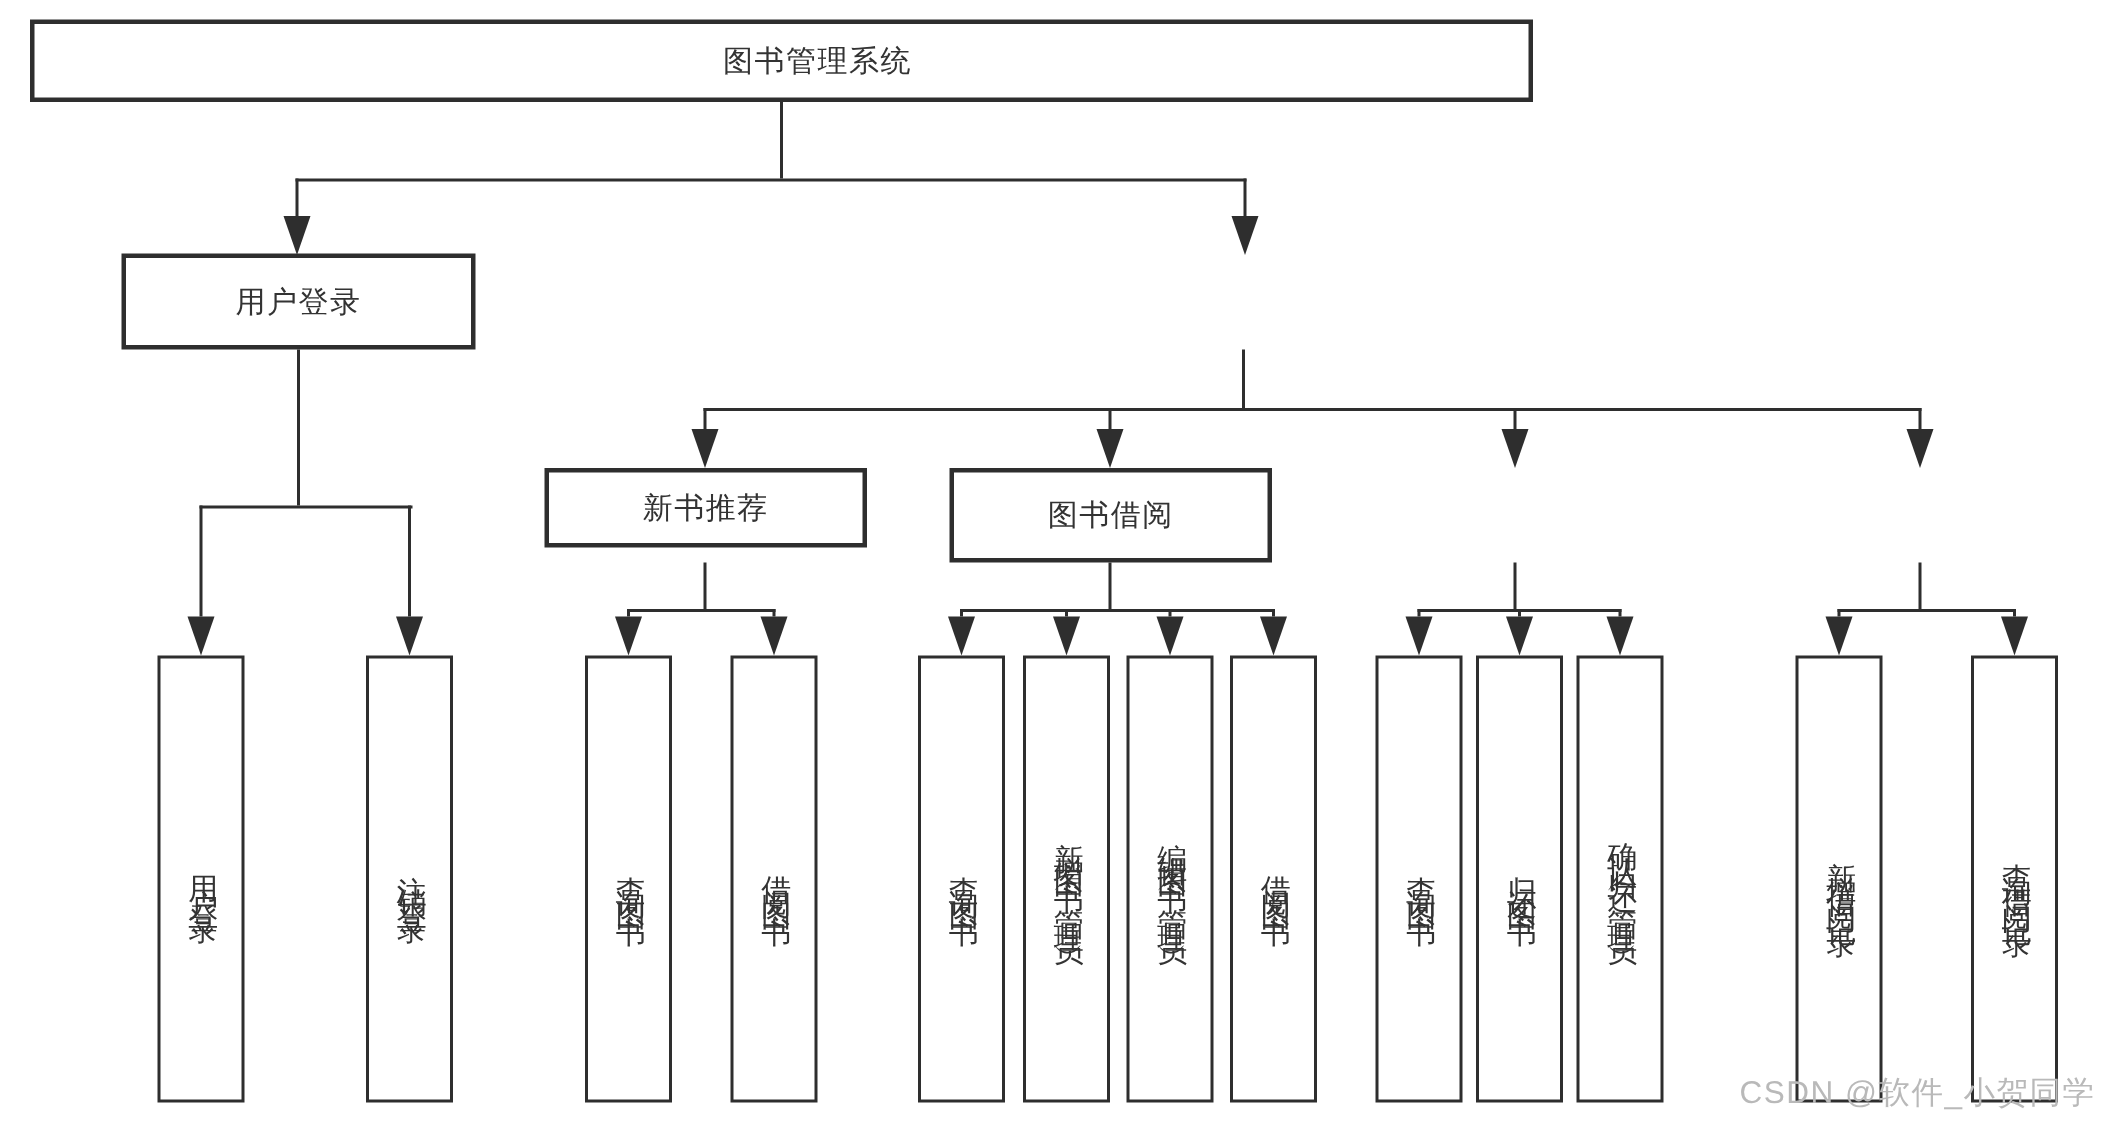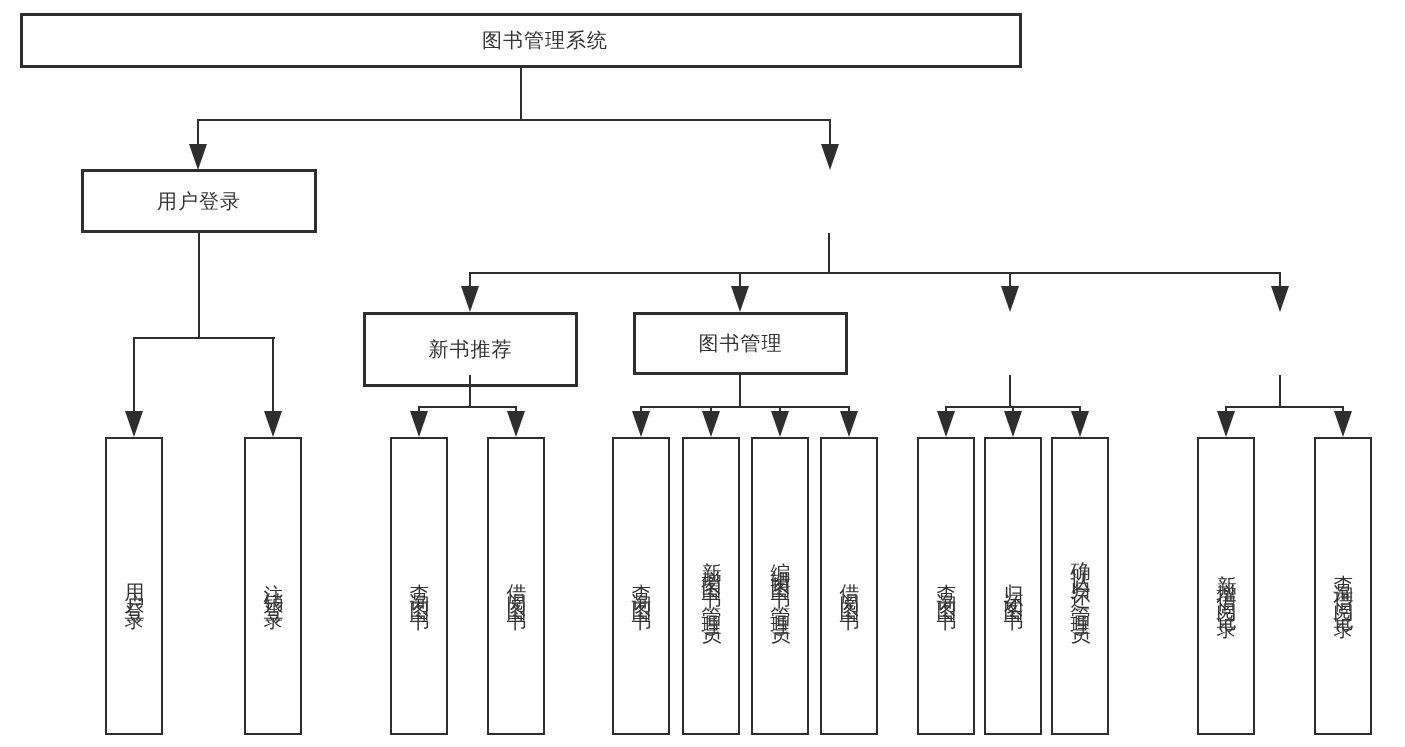--- a/index.html
+++ b/index.html
@@ -32,22 +32,22 @@
 </style>
 </head>
 <body>
 
 <div id="canvas">
 
   <div class="box" style="left:20px;top:13px;width:1002px;height:55px;padding-left:48px;">图书管理系统</div>
 
   <div class="box" style="left:81px;top:169px;width:236px;height:64px;">用户登录</div>
 
-  <div class="box" style="left:363px;top:312px;width:215px;height:75px;">新书推荐</div>
-  <div class="box" style="left:633px;top:312px;width:215px;height:63px;">图书管理</div>
+  <div class="box" style="left:363px;top:312px;width:215px;height:53px;">新书推荐</div>
+  <div class="box" style="left:633px;top:312px;width:215px;height:63px;">图书借阅</div>
 
   <div class="vbox" style="left:105px;top:437px;width:58px;height:298px;">用户登录</div>
   <div class="vbox" style="left:244px;top:437px;width:58px;height:298px;">注销登录</div>
 
   <div class="vbox" style="left:390px;top:437px;width:58px;height:298px;">查询图书</div>
   <div class="vbox" style="left:487px;top:437px;width:58px;height:298px;">借阅图书</div>
 
   <div class="vbox" style="left:612px;top:437px;width:58px;height:298px;">查询图书</div>
   <div class="vbox" style="left:682px;top:437px;width:58px;height:298px;">新增图书（管理员）</div>
   <div class="vbox" style="left:751px;top:437px;width:58px;height:298px;">编辑图书（管理员）</div>
@@ -112,14 +112,15 @@
   <div class="vline" style="left:1079px;top:406px;height:5px;"></div>
   <div class="arrow" style="left:1071px;top:411px;"></div>
 
   <div class="vline" style="left:1279px;top:375px;height:31px;"></div>
   <div class="hline" style="left:1225px;top:406px;width:119px;"></div>
   <div class="vline" style="left:1225px;top:406px;height:5px;"></div>
   <div class="arrow" style="left:1217px;top:411px;"></div>
   <div class="vline" style="left:1342px;top:406px;height:5px;"></div>
   <div class="arrow" style="left:1334px;top:411px;"></div>
 
+  <div class="watermark">CSDN @软件_小贺同学</div>
 
 </div>
 
 </body></html>

